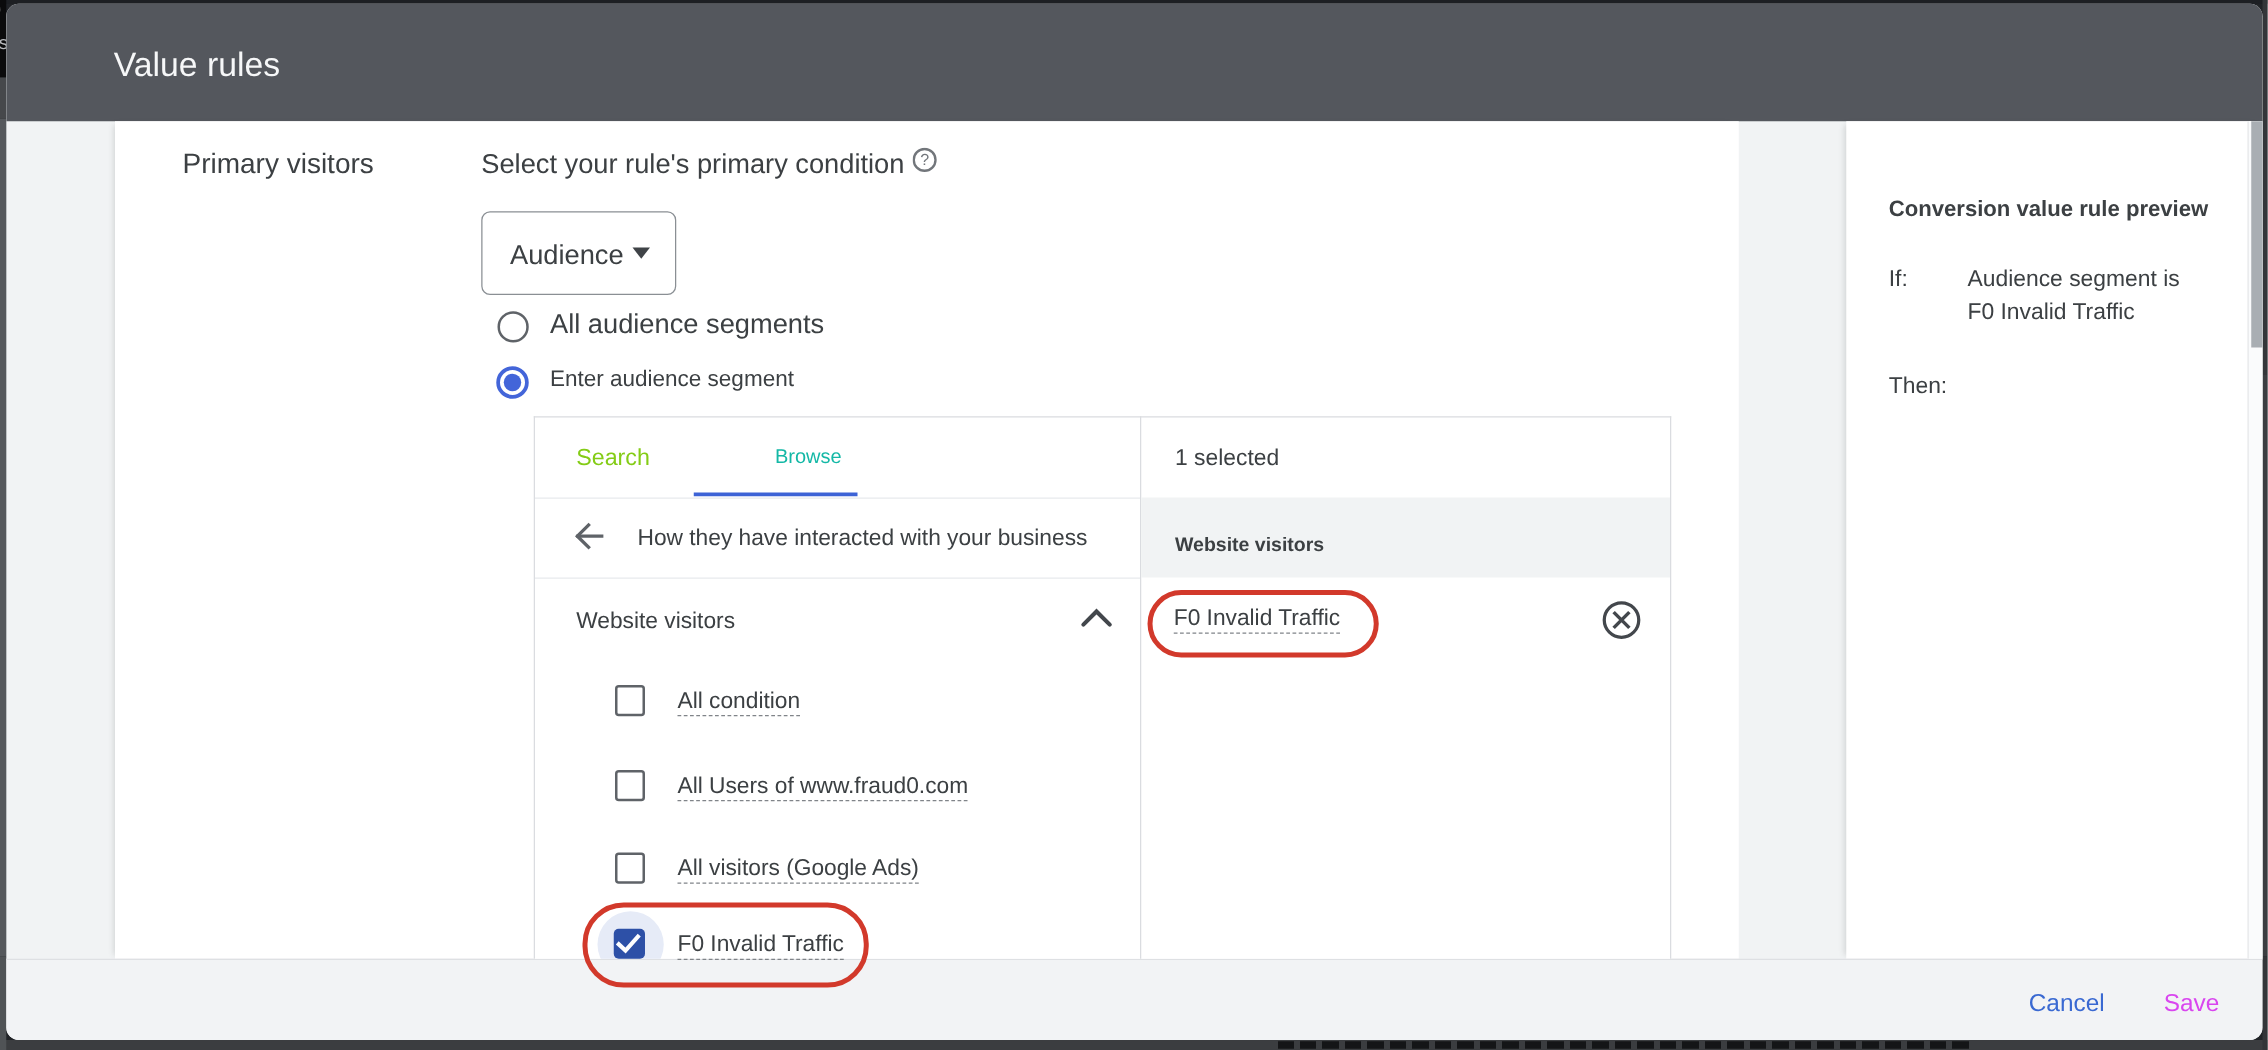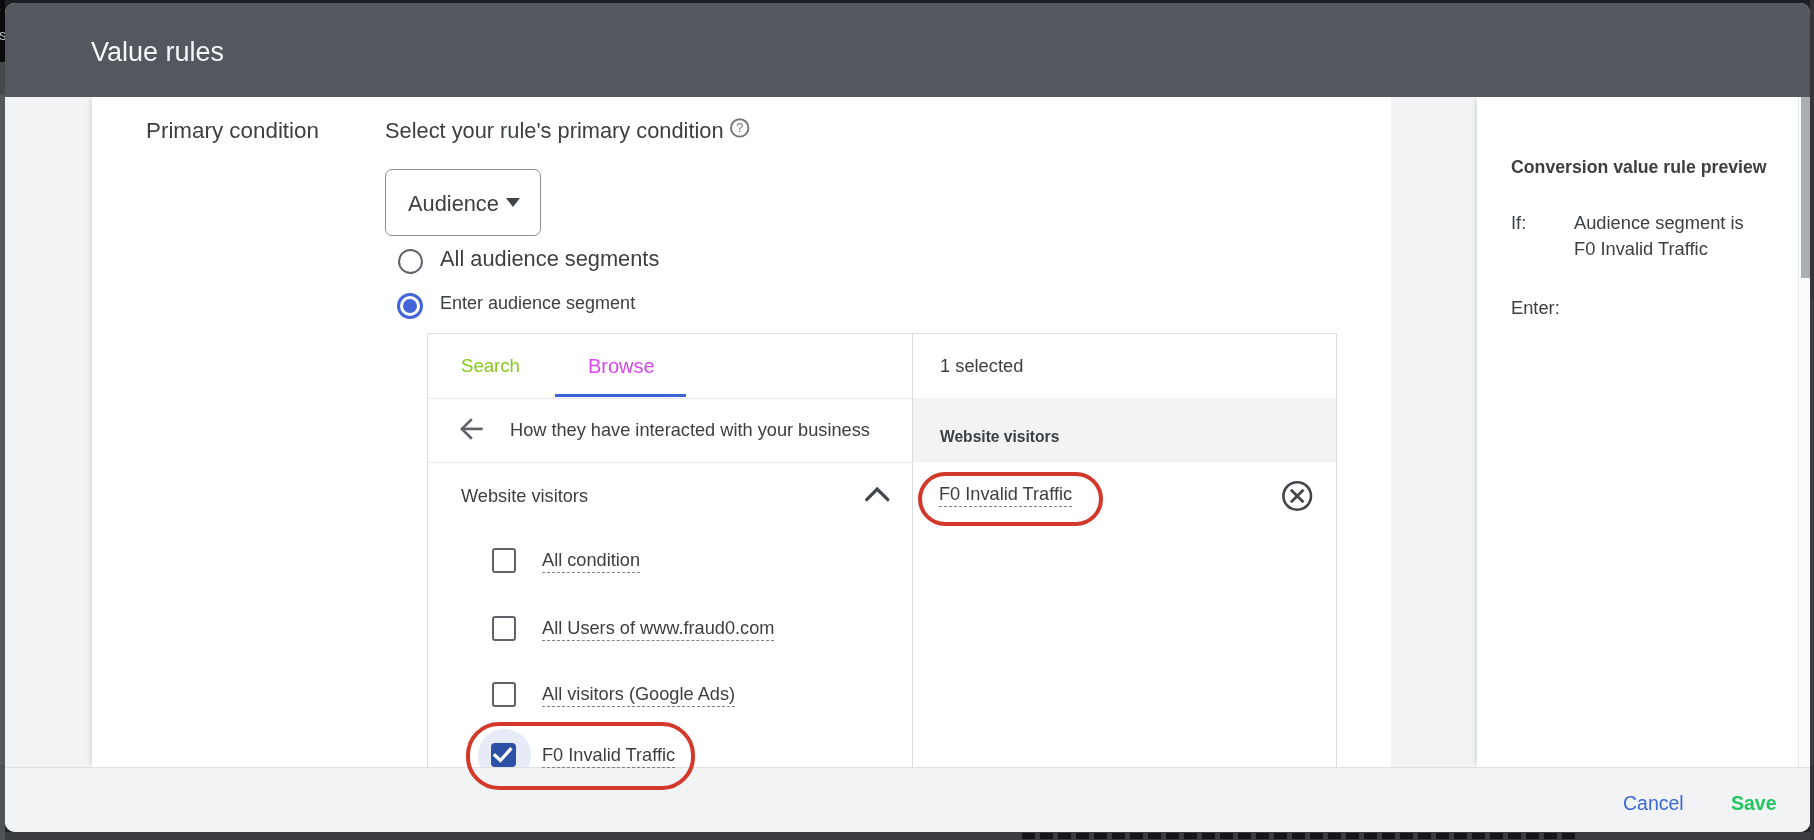--- a/index.html
+++ b/index.html
@@ -32,21 +32,21 @@
 
   <div class="abs" id="card" style="left:87px;top:94px;width:1299px;height:670px;background:#ffffff;box-shadow:-4px 0 5px -3px rgba(60,64,67,.20);">
     
   </div>
 
   <div class="abs" style="left:1472px;top:94px;width:333px;height:670px;background:#ffffff;box-shadow:-4px 0 5px -3px rgba(60,64,67,.20);"></div>
 
   <div class="abs" style="left:0;top:764px;width:1805px;height:65px;background:#f2f3f5;border-top:1px solid #dee0e3;box-sizing:border-box;"></div>
 </div>
 
-<div class="txt" style="left:146px;top:119.7px;font-size:22.4px;line-height:22.4px;">Primary condition</div>
+<div class="txt" style="left:146px;top:119.7px;font-size:22.4px;line-height:22.4px;">Primary visitors</div>
 <div class="txt" style="left:385px;top:120.2px;font-size:21.8px;line-height:21.8px;">Select your rule's primary condition</div>
 
 <svg class="abs" style="left:729.5px;top:117.8px" width="20" height="20" viewBox="0 0 20 20">
   <circle cx="9.7" cy="9.9" r="8.7" fill="none" stroke="#72767b" stroke-width="1.9"></circle>
   <text x="9.7" y="14.3" font-size="12.8" fill="#72767b" text-anchor="middle" font-family="Liberation Sans">?</text>
 </svg>
 
 <div class="abs" style="left:384.5px;top:169px;width:156px;height:67px;border:1.3px solid #8a8f94;border-radius:7px;background:#fff;box-sizing:border-box;"></div>
 <div class="txt" style="left:408px;top:192.5px;font-size:21.8px;line-height:21.8px;font-weight:500;">Audience</div>
 <div class="abs" style="left:505.5px;top:197.5px;width:0;height:0;border-left:7.2px solid transparent;border-right:7.2px solid transparent;border-top:9.8px solid #3f4347;"></div>
@@ -54,21 +54,21 @@
 <div class="abs" style="left:398px;top:249px;width:25px;height:25px;border:2.8px solid #5f6368;border-radius:50%;box-sizing:border-box;"></div>
 <div class="txt" style="left:440px;top:247.5px;font-size:21.8px;line-height:21.8px;">All audience segments</div>
 <div class="abs" style="left:397px;top:292.5px;width:26px;height:26px;border:3px solid #4365d9;border-radius:50%;box-sizing:border-box;"></div>
 <div class="abs" style="left:403px;top:298.5px;width:14px;height:14px;background:#4365d9;border-radius:50%;"></div>
 <div class="txt" style="left:440px;top:292.5px;font-size:18px;line-height:21.8px;">Enter audience segment</div>
 
 <div class="abs" style="left:427px;top:333px;width:910px;height:434px;border:1px solid #dadce0;border-bottom:none;background:#fff;box-sizing:border-box;"></div>
 <div class="abs" style="left:912px;top:333px;width:1px;height:434px;background:#dadce0"></div>
 
 <div class="txt" style="left:461px;top:357.3px;font-size:18.6px;line-height:18.6px;color:#84cc16;">Search</div>
-<div class="txt" style="left:588px;top:357.3px;font-size:20px;line-height:18.6px;font-weight:500;color:#d946ef;">Browse</div>
+<div class="txt" style="left:620px;top:357.3px;font-size:16px;line-height:18.6px;font-weight:500;color:#14b8a6;">Browse</div>
 <div class="abs" style="left:555px;top:394.4px;width:131px;height:3px;background:#3d63d6"></div>
 <div class="abs" style="left:428px;top:397.5px;width:484px;height:1px;background:#e8eaed"></div>
 
 <div class="txt" style="left:940px;top:356.5px;font-size:18.3px;line-height:18.3px;">1 selected</div>
 
 <svg class="abs" style="left:457.5px;top:415.5px" width="26" height="26" viewBox="0 0 26 26">
   <path d="M3 12.9H24.7" stroke="#5f6368" stroke-width="2.7" fill="none"></path>
   <path d="M13.8 3.1L3.9 12.9l9.9 9.8" stroke="#5f6368" stroke-width="2.7" fill="none"></path>
 </svg>
 <div class="txt" style="left:510px;top:420.6px;font-size:18.2px;line-height:18.2px;">How they have interacted with your business</div>
@@ -106,19 +106,19 @@
   <path d="M9.9 9.7l12.6 12.6M22.5 9.7L9.9 22.3" stroke="#43474c" stroke-width="2.8"></path>
 </svg>
 
 <div class="abs" style="left:918px;top:472px;width:185px;height:54px;border:4.5px solid #d2392b;border-radius:27px;box-sizing:border-box;"></div>
 <div class="abs" style="left:466px;top:722px;width:229px;height:68px;border:4.5px solid #d2392b;border-radius:33px;box-sizing:border-box;"></div>
 
 <div class="txt" style="left:1511px;top:158.5px;font-size:17.7px;line-height:17.7px;font-weight:700;">Conversion value rule preview</div>
 <div class="txt" style="left:1511px;top:213.5px;font-size:18.3px;line-height:18.3px;">If:</div>
 <div class="txt" style="left:1574px;top:213.5px;font-size:18.3px;line-height:18.3px;">Audience segment is</div>
 <div class="txt" style="left:1574px;top:239.5px;font-size:18.3px;line-height:18.3px;">F0 Invalid Traffic</div>
-<div class="txt" style="left:1511px;top:298.5px;font-size:18.3px;line-height:18.3px;">Enter:</div>
+<div class="txt" style="left:1511px;top:298.5px;font-size:18.3px;line-height:18.3px;">Then:</div>
 
 <div class="abs" style="left:1798px;top:97px;width:12px;height:670px;background:#fafbfc;border-left:1px solid #e6e7e9;box-sizing:border-box;"></div>
 <div class="abs" style="left:1801px;top:97px;width:9px;height:181px;background:#a9aeb3;"></div>
 
 <div class="txt" style="left:1623px;top:793.5px;font-size:19.5px;line-height:19.5px;font-weight:500;color:#3a69d2;">Cancel</div>
-<div class="txt" style="left:1731px;top:793.5px;font-size:19.5px;line-height:19.5px;font-weight:700;color:#22c55e;">Save</div>
+<div class="txt" style="left:1731px;top:793.5px;font-size:19.5px;line-height:19.5px;font-weight:400;color:#d946ef;">Save</div>
 
 </body></html>

